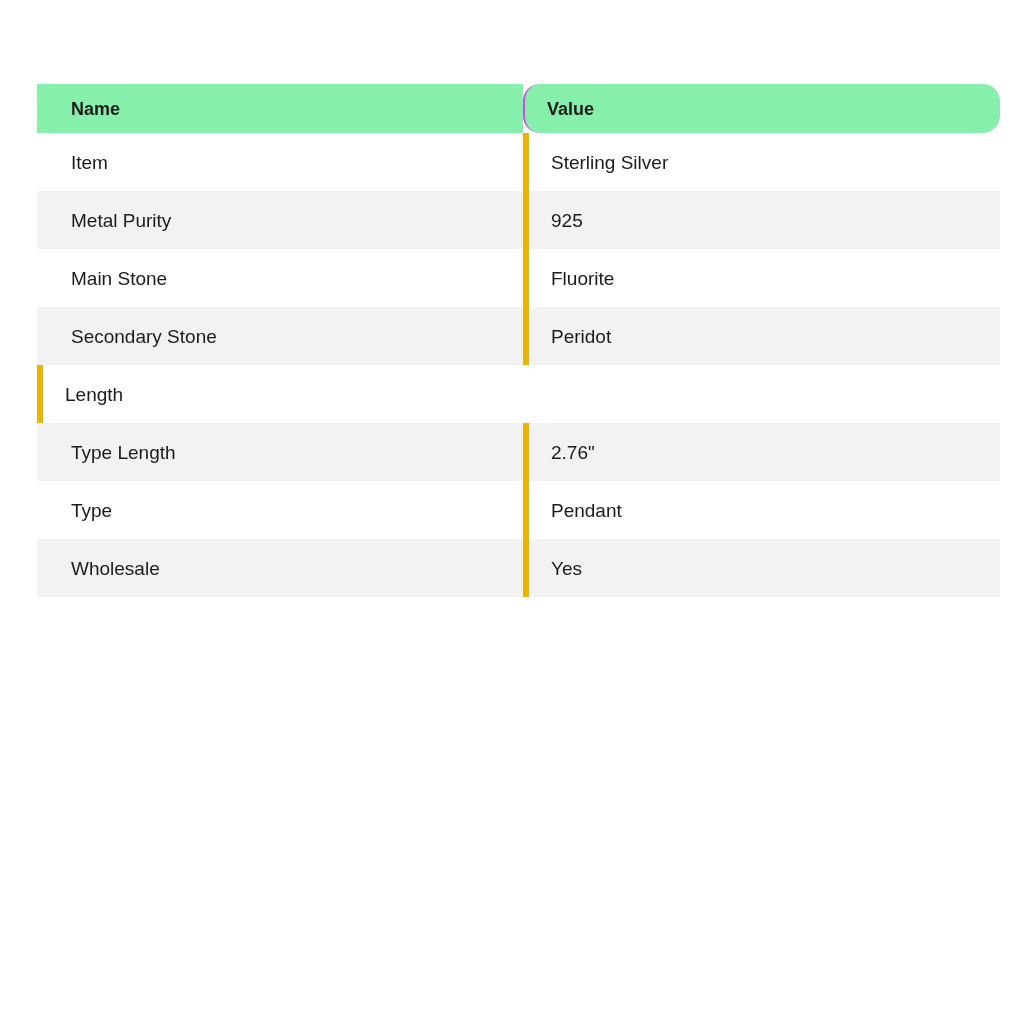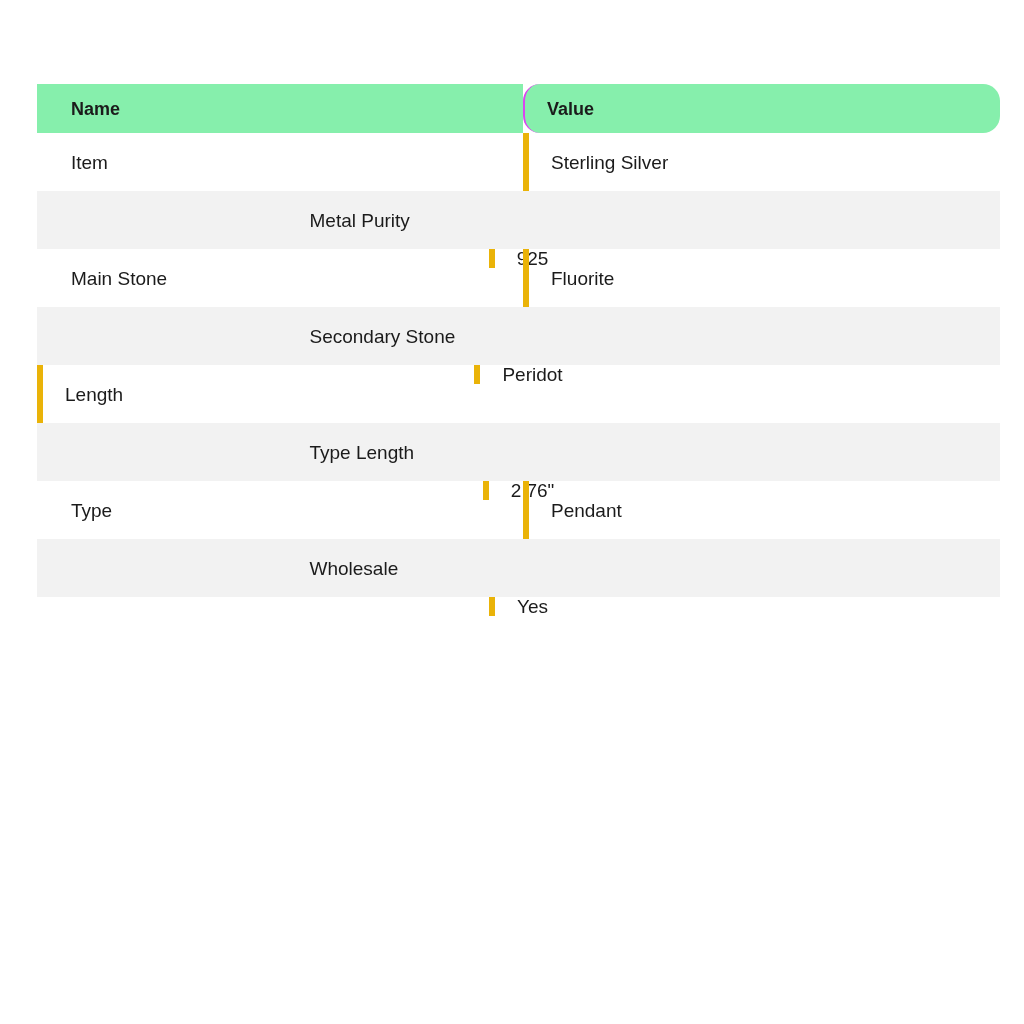--- a/index.html
+++ b/index.html
@@ -27,21 +27,20 @@
     display: flex;
     width: 100%;
     align-items: center;
     height: 58px;
     background: #ffffff;
     font-size: 19px;
     line-height: 1;
   }
   .t-row.alt {
     background: #f2f2f2;
-    flex-direction: column;
   }
   .t-header {
     height: 49px;
     background: transparent;
   }
   .cell {
     display: flex;
     align-items: center;
     height: 100%;
   }

